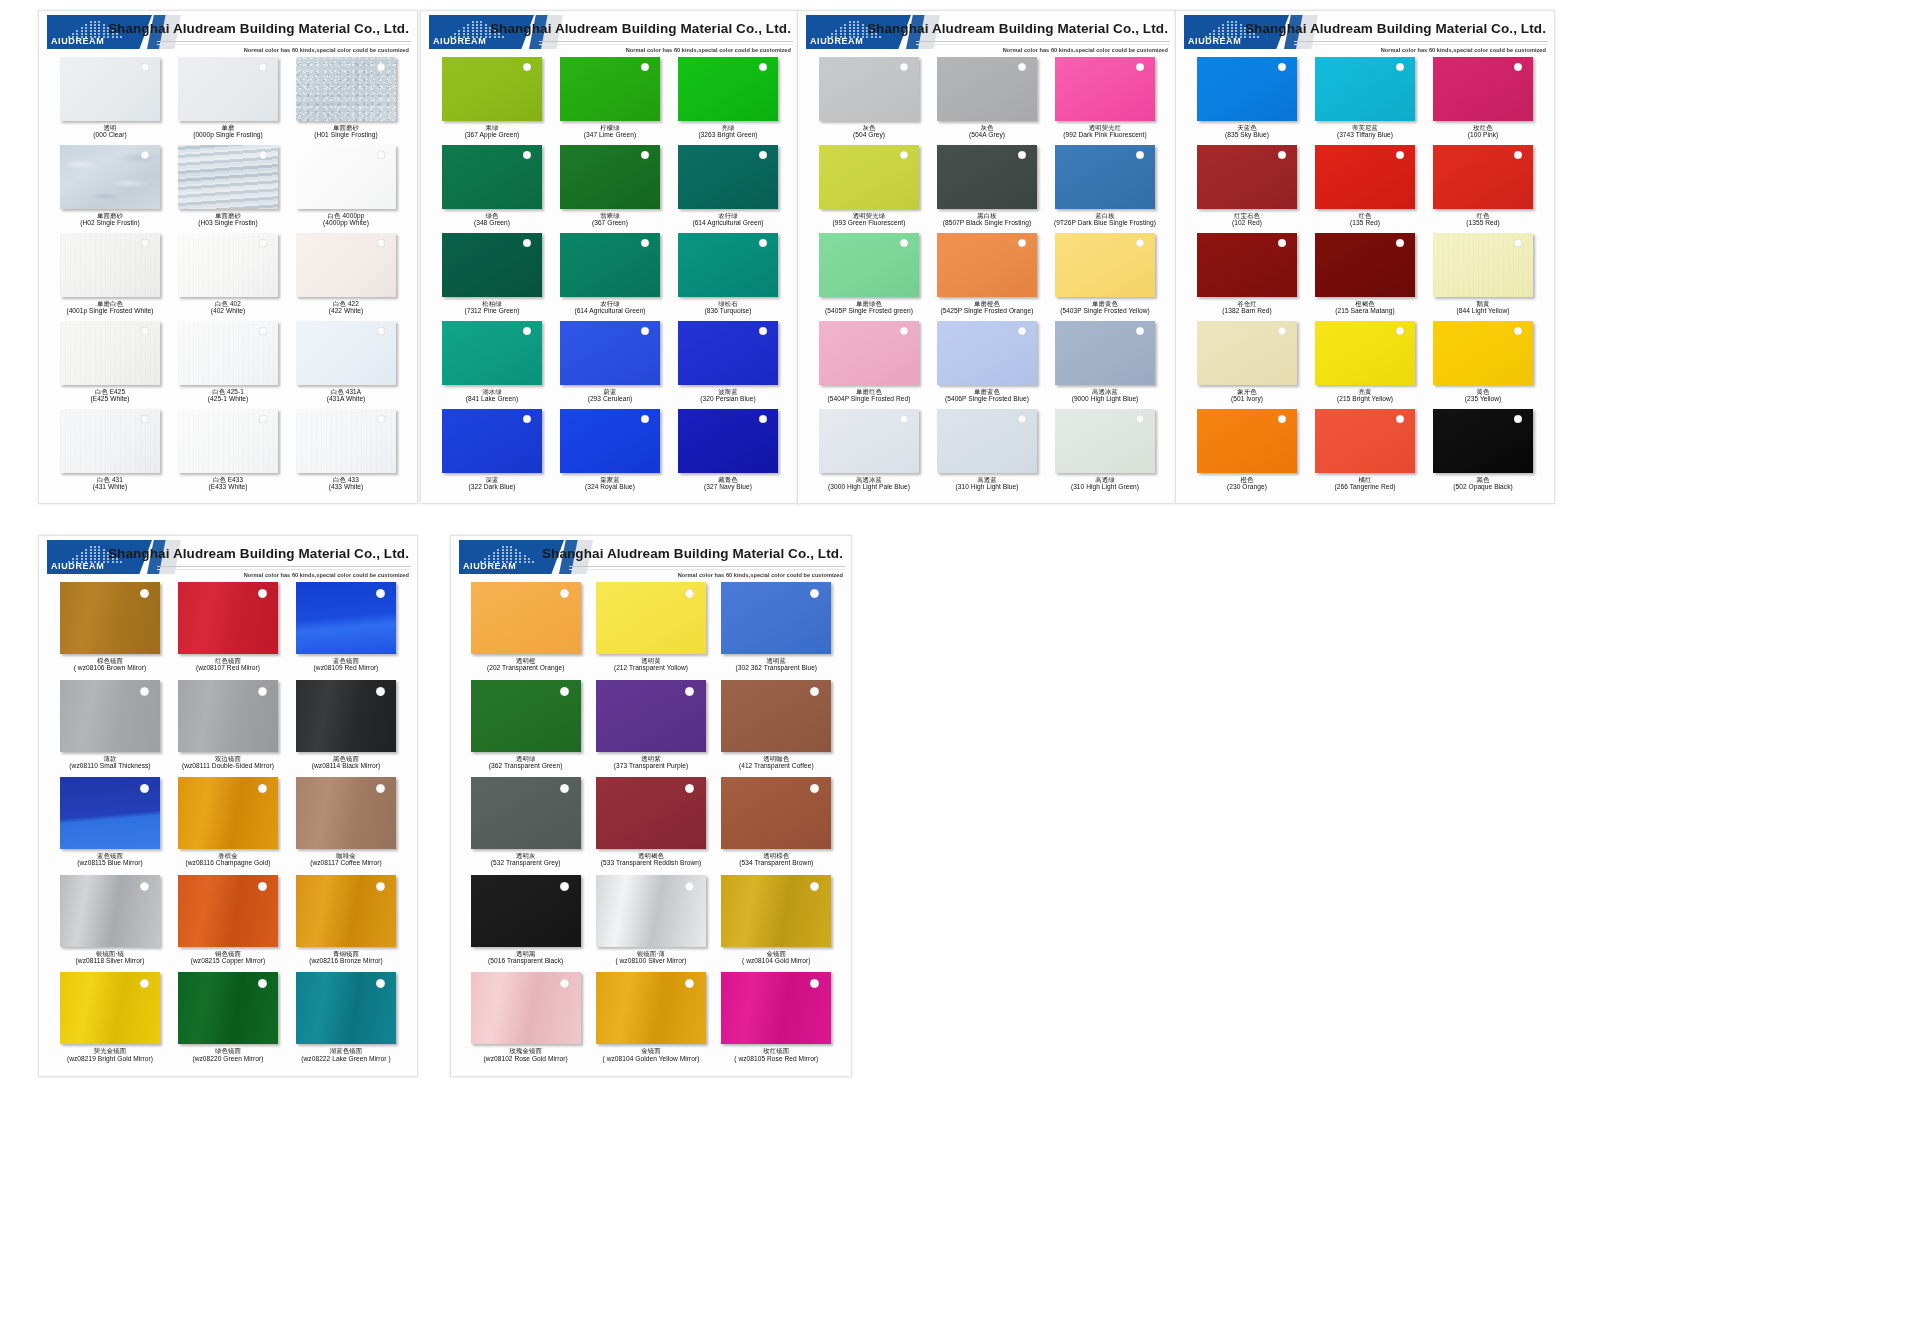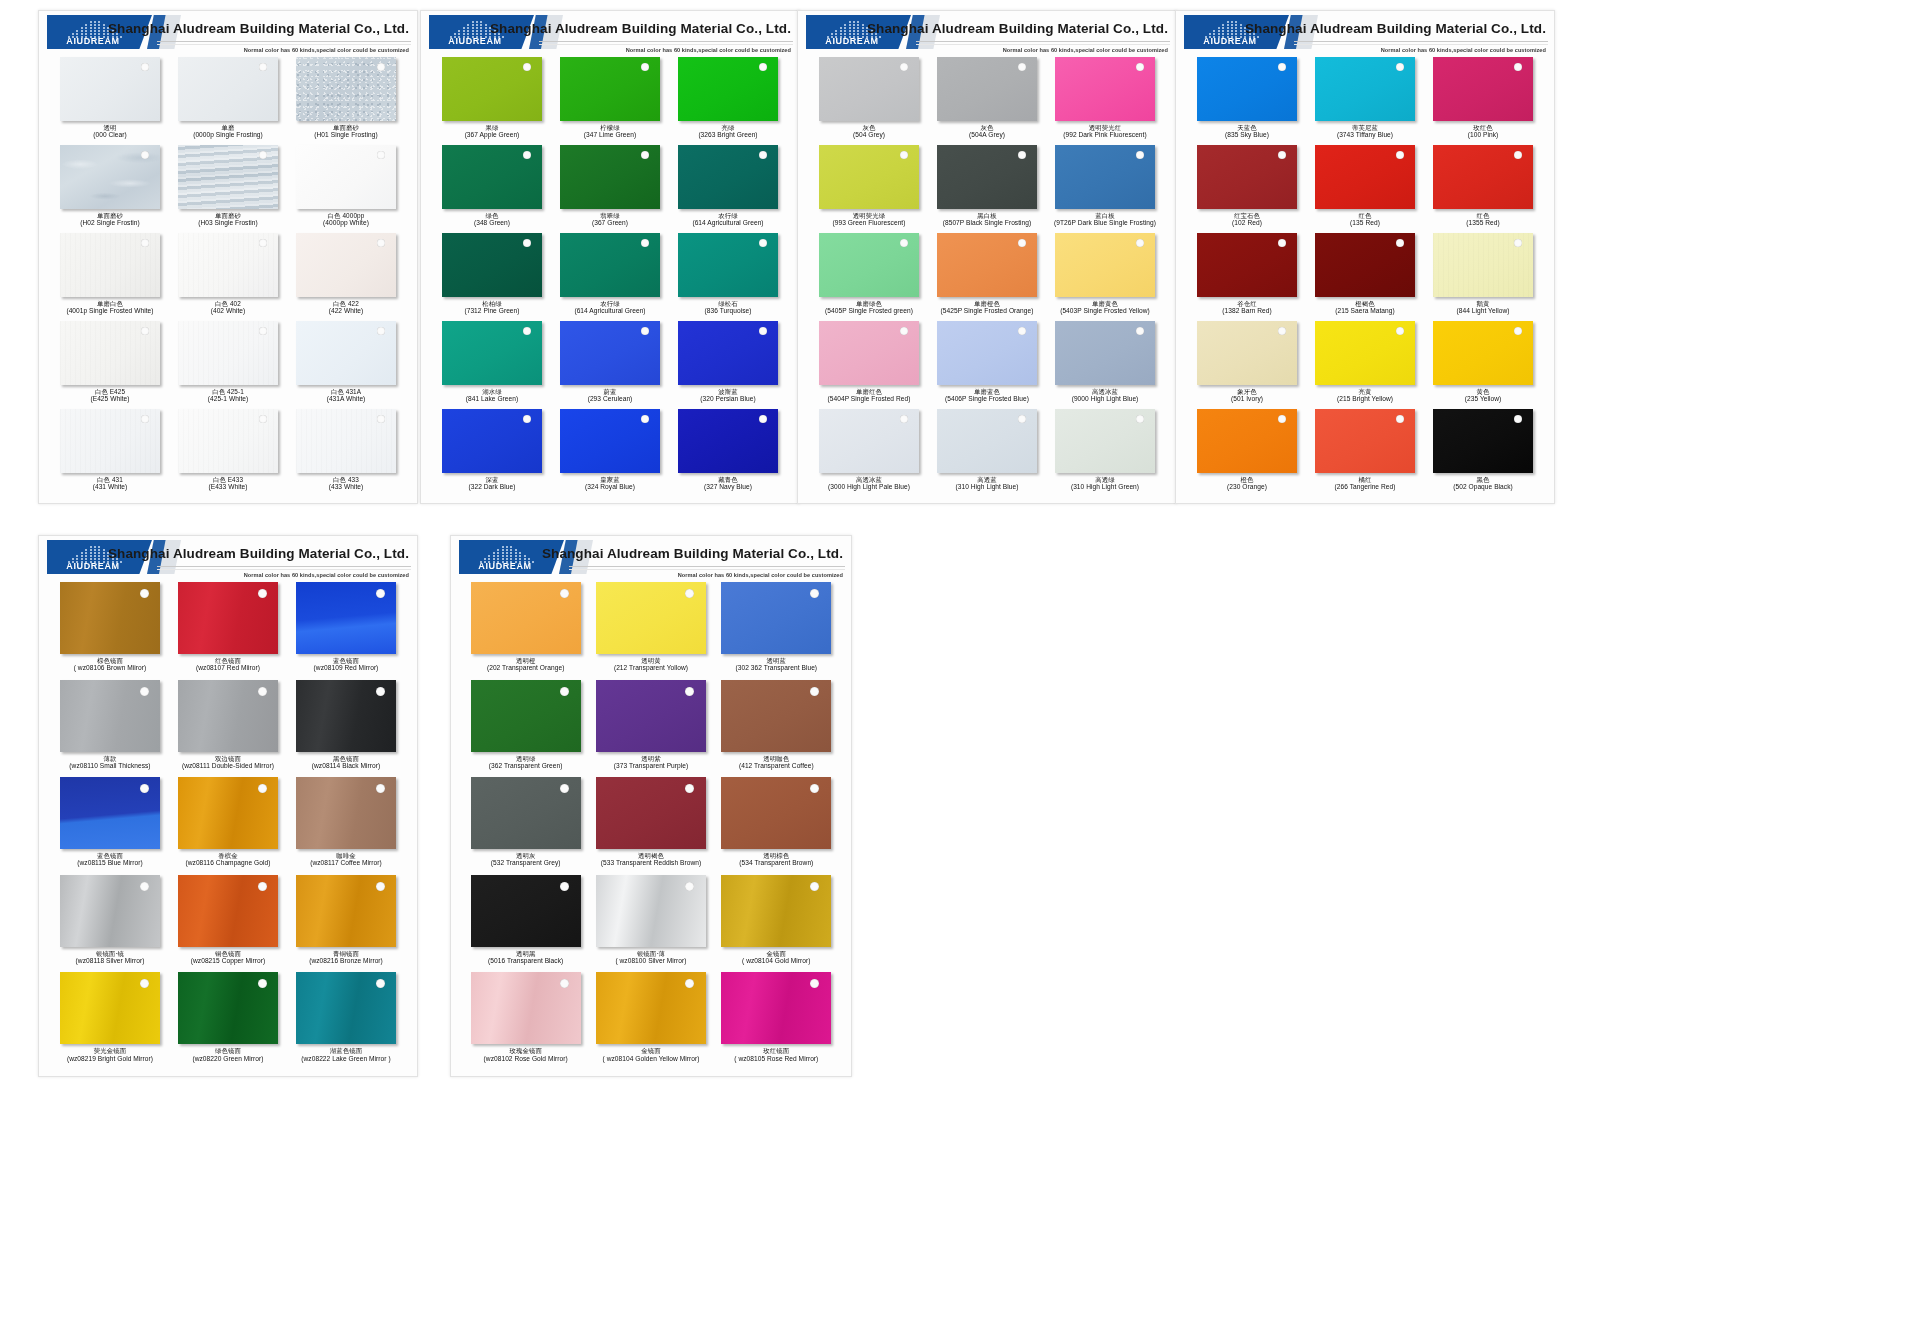--- a/index.html
+++ b/index.html
@@ -11,21 +11,21 @@
   
   .hdr{position:relative;height:44px;}
   .logo{position:absolute;left:8px;top:4px;width:105px;height:34px;background:#12529f;
         clip-path:polygon(0 0,100% 0,88% 100%,0 100%);color:#fff;}
   .logo-slash{position:absolute;left:108px;top:4px;width:26px;height:34px;background:#12529f;
         clip-path:polygon(26% 0,100% 0,74% 100%,0 100%);opacity:.92;}
   .logo-slash2{position:absolute;left:120px;top:4px;width:22px;height:34px;background:#dfe3e8;
         clip-path:polygon(30% 0,100% 0,70% 100%,0 100%);}
   .logo-dots{position:absolute;left:24px;top:6px;width:46px;height:18px;}
   .logo-dots i{position:absolute;width:2px;height:2px;border-radius:50%;background:#cfe0f5;}
-  .logo-word{position:absolute;left:4px;top:21px;width:84px;text-align:center;font-size:9px;
+  .logo-word{position:absolute;left:4px;top:21px;width:84px;font-size:9px;
         letter-spacing:.6px;font-weight:bold;color:#ffffff;}
   .hdr-rule{position:absolute;left:118px;right:6px;top:30px;height:1px;background:#c9c9c9;}
   .hdr-rule2{position:absolute;left:118px;right:6px;top:33px;height:1px;background:#e6e6e6;}
   .company{position:absolute;right:8px;top:10px;font-size:13.5px;font-weight:bold;color:#1a1a1a;
         letter-spacing:.1px;white-space:nowrap;}
   .note{position:absolute;right:8px;top:36px;font-size:5.6px;color:#3a3a3a;white-space:nowrap;
         font-weight:bold;letter-spacing:.05px;}
 
   
   .grid{position:absolute;left:0;right:0;top:46px;bottom:4px;display:grid;}

